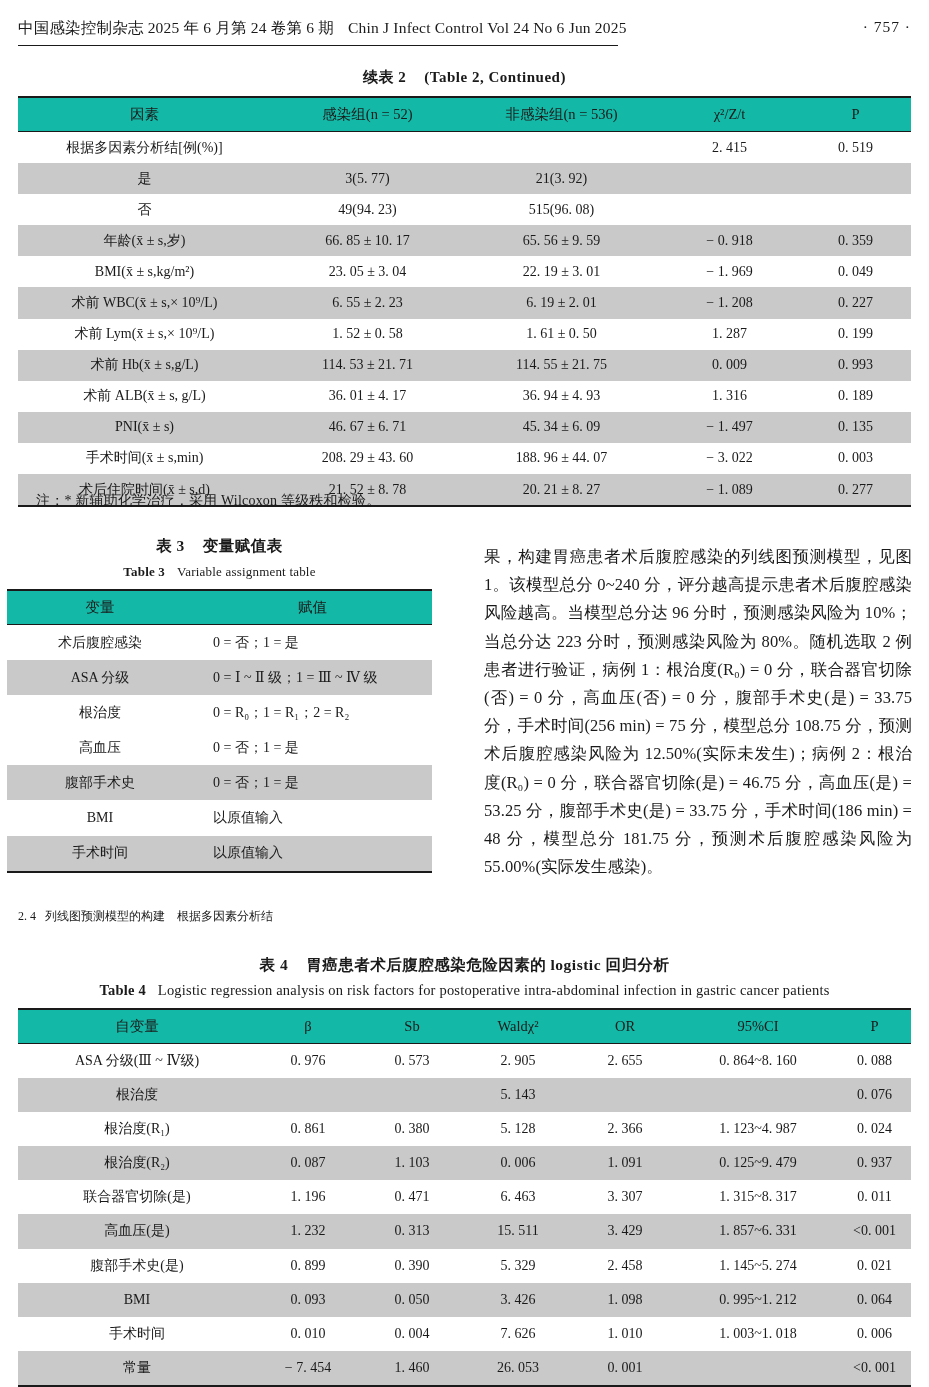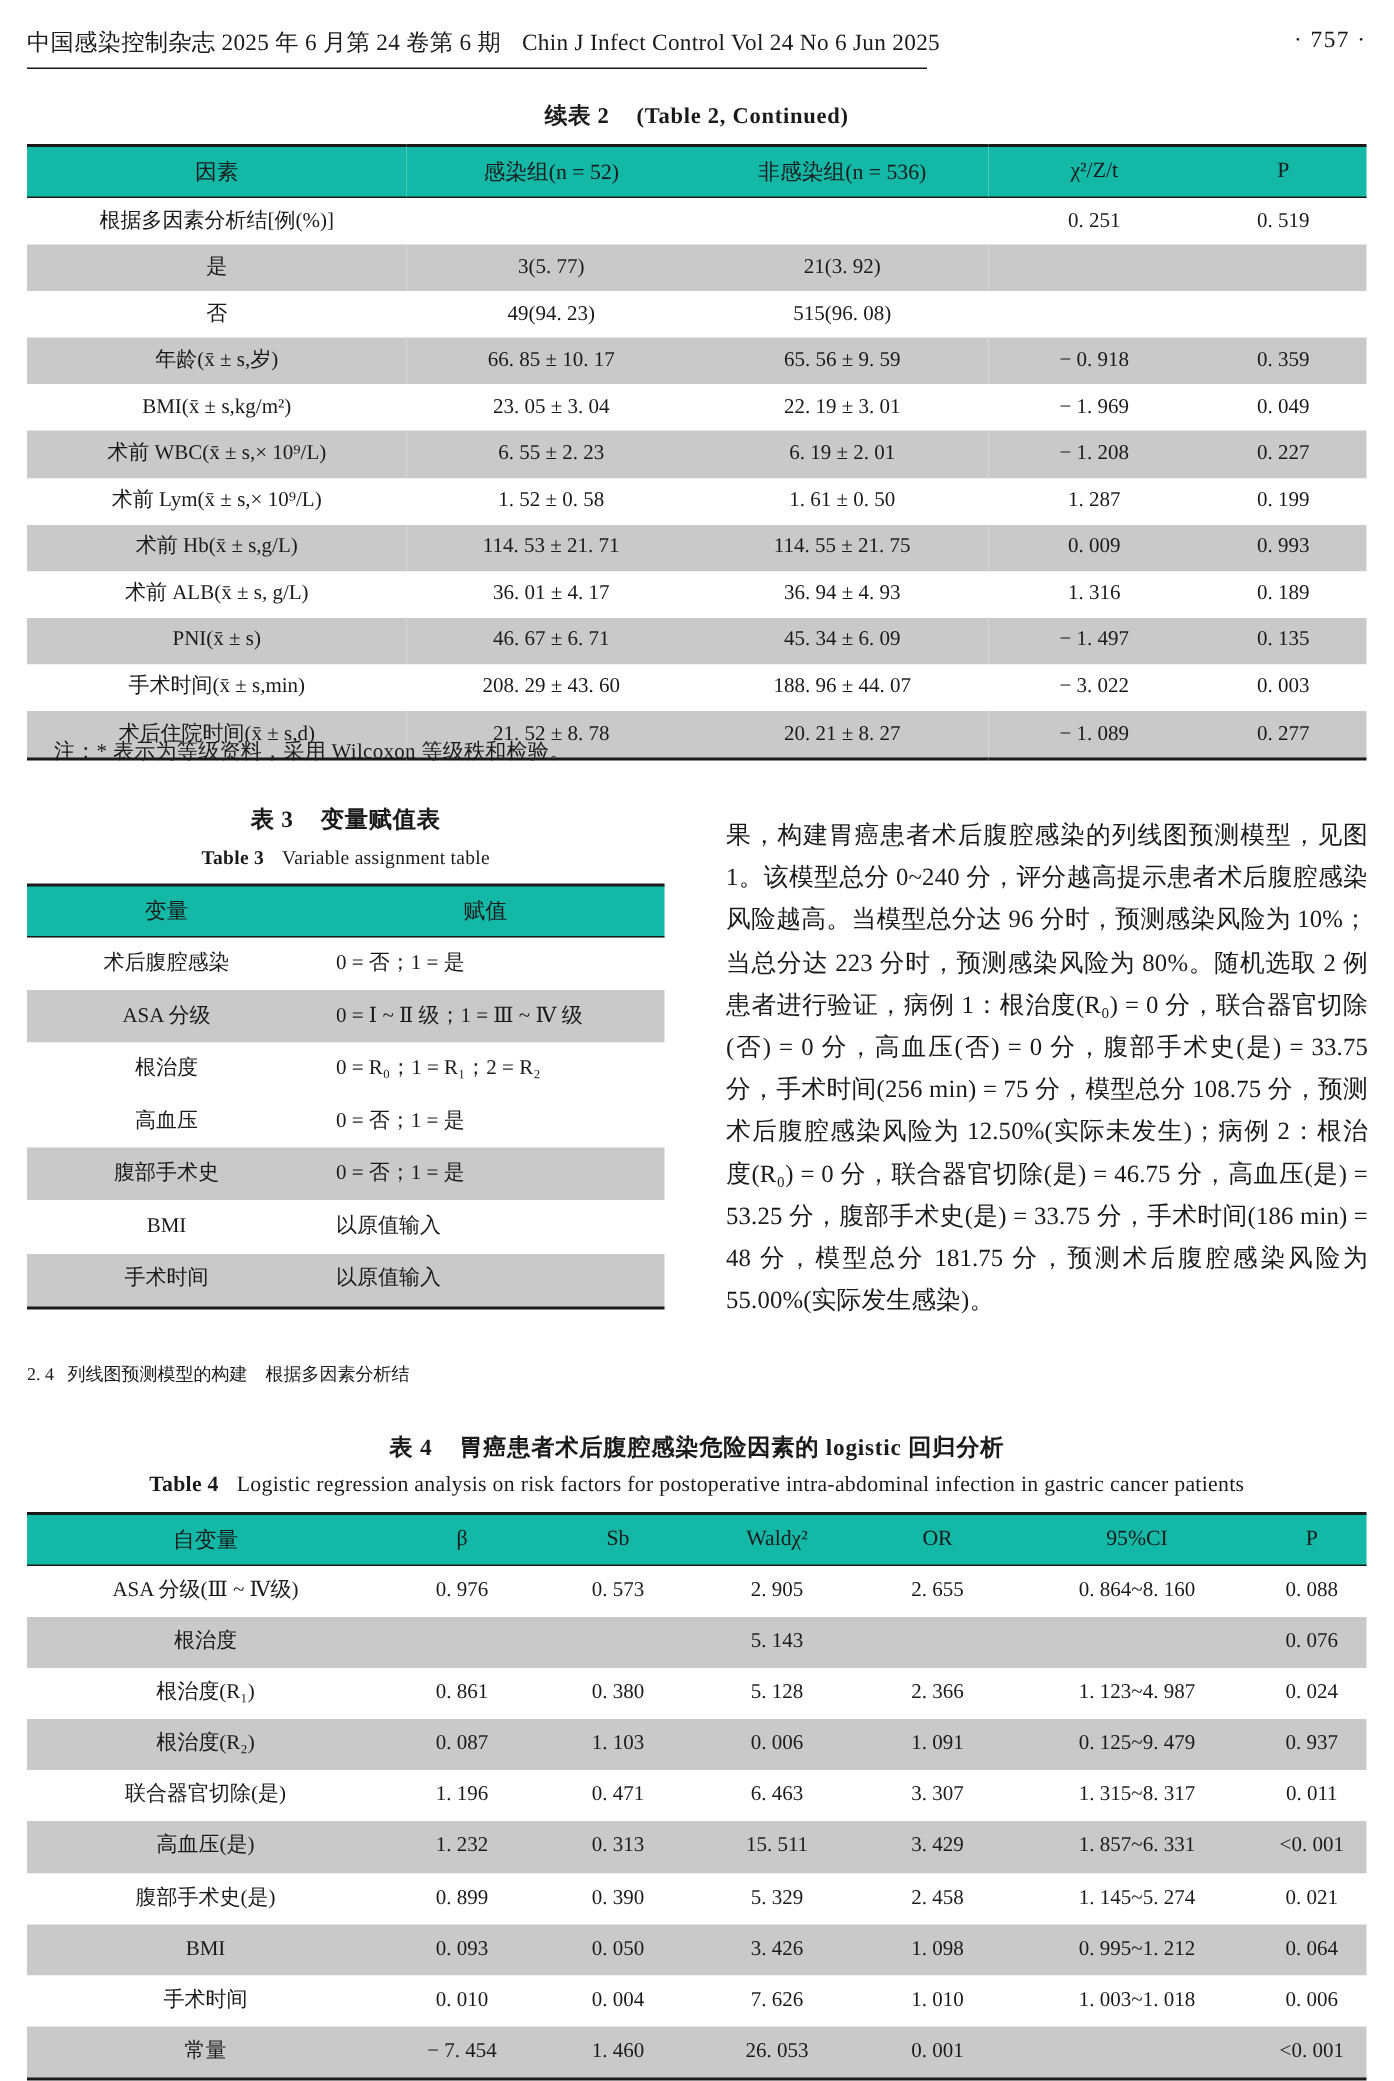--- a/index.html
+++ b/index.html
@@ -121,21 +121,21 @@
     top: 492px;
     left: 36px;
     font-size: 14px;
     letter-spacing: 0.2px;
   }
 
   
   #t3-block {
     position: absolute;
     top: 536px;
-    left: 18px;
+    left: 7px;
     width: 425px;
   }
   #t3-block .tbl-caption-cn { margin-bottom: 7px; font-size: 15.5px; }
   #t3-block .tbl-caption-en { margin-bottom: 9px; }
   #t3 col.c0 { width: 186px; }
   #t3 col.c1 { width: 239px; }
   #t3 tbody td { padding: 9.5px 2px; }
   #t3 td.val { text-align: left; padding-left: 20px; }
 
   
@@ -214,21 +214,21 @@
           <th>非感染组(n = 536)</th>
           <th>χ²/Z/t</th>
           <th>P</th>
         </tr>
       </thead>
       <tbody id="t2-body">
           <tr class="plain">
             <td class="lft ind3">根据多因素分析结[例(%)]</td>
             <td></td>
             <td></td>
-            <td>0. 251</td>
+            <td>2. 415</td>
             <td>0. 519</td>
           </tr>
           <tr class="shaded">
             <td class="lft ind1">是</td>
             <td>3(5. 77)</td>
             <td>21(3. 92)</td>
             <td></td>
             <td></td>
           </tr>
           <tr class="plain">
@@ -298,21 +298,21 @@
             <td class="lft ind3">术后住院时间(x̄ ± s,d)</td>
             <td>21. 52 ± 8. 78</td>
             <td>20. 21 ± 8. 27</td>
             <td>− 1. 089</td>
             <td>0. 277</td>
           </tr>
         </tbody>
     </table>
   </div>
 
-  <div class="tbl-note">注：* 表示为等级资料，采用 Wilcoxon 等级秩和检验。</div>
+  <div class="tbl-note">注：* 新辅助化学治疗，采用 Wilcoxon 等级秩和检验。</div>
 
   <div id="t3-block">
     <div class="tbl-caption-cn">
       <span class="num">表 3</span><span class="sep"></span><span>变量赋值表</span>
     </div>
     <div class="tbl-caption-en">
       <span class="lbl">Table 3</span><span>Variable assignment table</span>
     </div>
     <table class="sci" id="t3">
       <colgroup>

